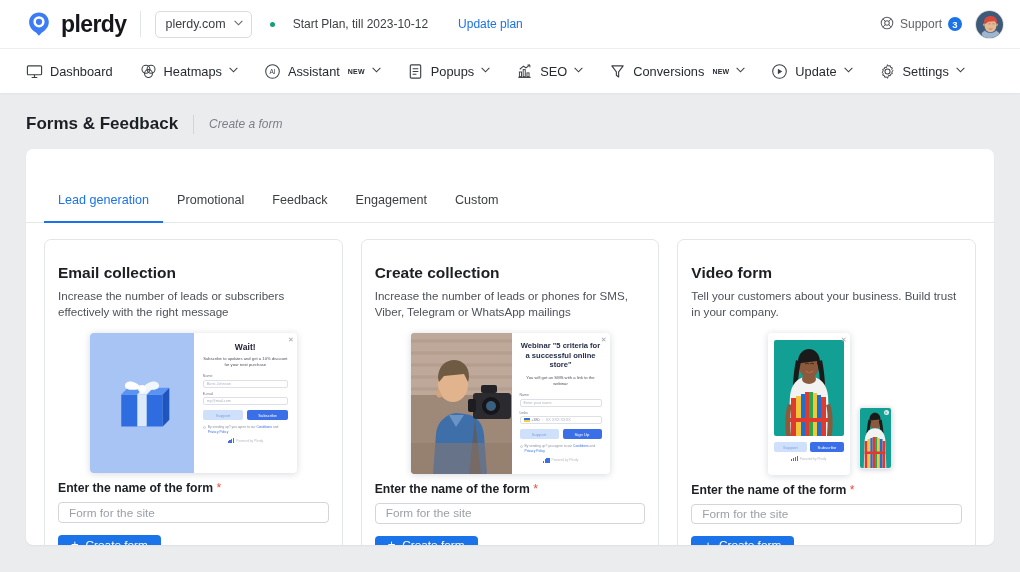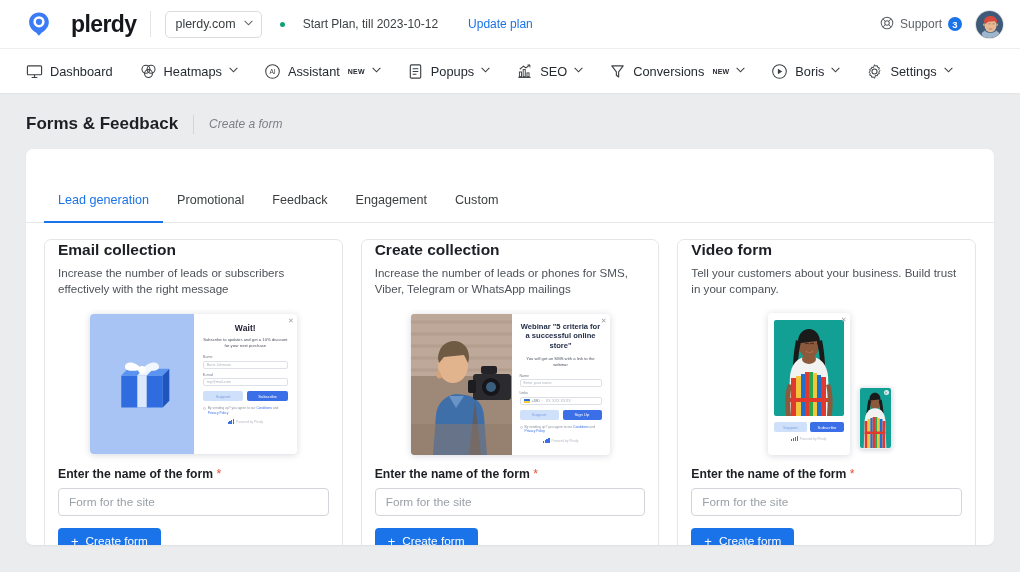--- a/index.html
+++ b/index.html
@@ -11,21 +11,21 @@
     -webkit-font-smoothing: antialiased;
   }
 
   
   .topbar {
     height: 48px; background: #fff;
     display: flex; align-items: center;
     padding: 0 16px 0 26px;
     position: relative;
   }
-  .logo-wrap { display: flex; align-items: center; gap: 19px; }
+  .logo-wrap { display: flex; align-items: center; gap: 9px; }
   .logo-mark { width: 26px; height: 26px; flex: 0 0 26px; }
   .logo-text {
     font-size: 23px; font-weight: bold; color: #15171c;
     letter-spacing: -0.6px;
   }
   .vdiv { width: 1px; height: 26px; background: #e2e4e8; margin: 0 14px; }
 
   .domain-select {
     display: flex; align-items: center; gap: 8px;
     border: 1px solid #dadce0; border-radius: 5px;
@@ -106,21 +106,21 @@
     font-size: 12.6px; color: #3c4043; cursor: pointer;
     border-bottom: 2px solid transparent; margin-bottom: -1px;
   }
   .tab.active { color: #1a73e8; border-bottom-color: #1a73e8; }
 
   .cards {
     display: flex; gap: 18px; padding: 16px 18px 0 18px;
   }
   .card {
     flex: 1 1 0; border: 1px solid #e3e5e8; border-radius: 7px;
-    padding: 1px 13px 16px 13px; min-width: 0;
+    padding: 24px 13px 16px 13px; min-width: 0;
     height: 332px; display: flex; flex-direction: column;
   }
   .card-title {
     font-size: 15.5px; font-weight: bold; color: #1c1f24; margin-bottom: 6px;
   }
   .card-desc {
     font-size: 11.6px; color: #4d5259; line-height: 1.42; min-height: 33px;
   }
 
   
@@ -404,21 +404,21 @@
     </span>
   </div>
 
   <div class="nav-item">
     <span class="nav-ico">
       <svg viewBox="0 0 18 18" width="17" height="17">
         <circle cx="9" cy="9" r="7.2" fill="none" stroke="#3c4043" stroke-width="1.1"></circle>
         <path d="M7.3 6.1l4.6 2.9-4.6 2.9z" fill="#3c4043"></path>
       </svg>
     </span>
-    <span>Boris</span>
+    <span>Update</span>
     <span class="chev">
       <svg viewBox="0 0 10 6" width="9" height="6">
           <path d="M1 1l4 4 4-4" stroke="#3c4043" stroke-width="1.2" fill="none" stroke-linecap="round"></path>
         </svg>
     </span>
   </div>
 
   <div class="nav-item">
     <span class="nav-ico">
       <svg viewBox="0 0 18 18" width="17" height="17">

